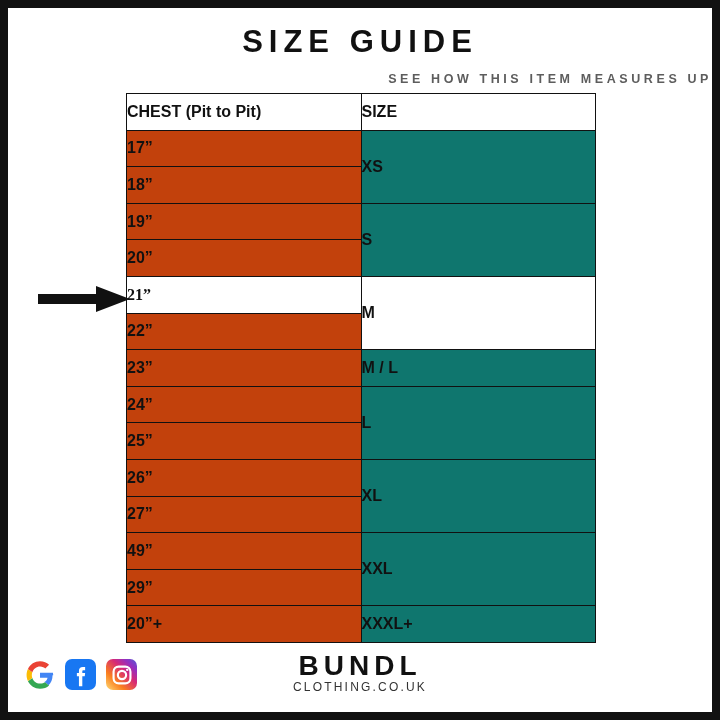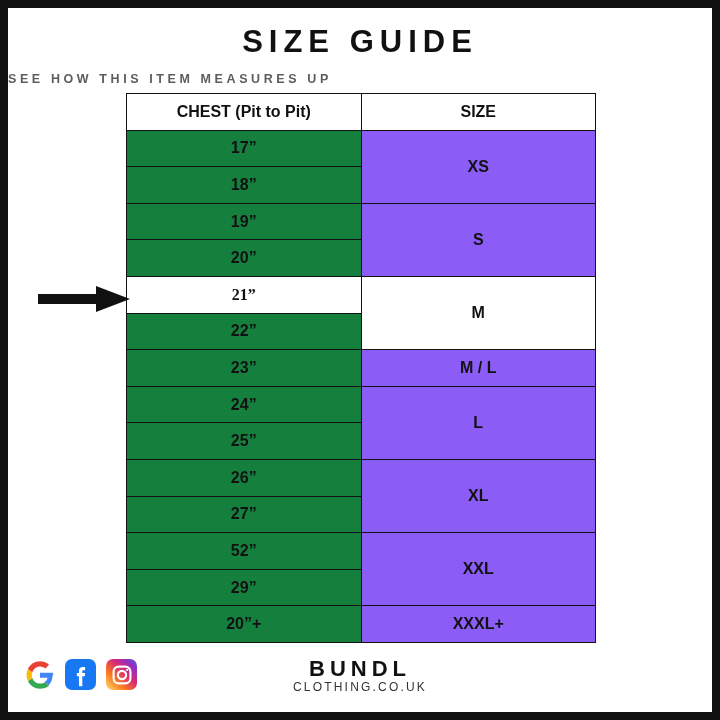--- a/index.html
+++ b/index.html
@@ -28,21 +28,21 @@
   
   .title {
     text-align: center;
     font-size: 31px;
     font-weight: bold;
     letter-spacing: 6px;
     color: #111111;
     margin-top: 16px;
   }
   .subtitle {
-    text-align: left;
+    text-align: right;
     font-size: 12.5px;
     font-weight: bold;
     letter-spacing: 3.6px;
     color: #5d5d5d;
     margin-top: 12px;
   }
 
   
   .table-wrap {
     position: absolute;
@@ -50,43 +50,42 @@
     top: 85px;
     width: 470px;
   }
   table.size-table {
     border-collapse: collapse;
     width: 470px;
     table-layout: fixed;
   }
   table.size-table td {
     border: 1px solid #111111;
-    text-align: center;
     vertical-align: middle;
     font-size: 16px;
     font-weight: bold;
     color: #111111;
     height: 35.6px;
     padding: 0;
   }
   td.head {
     background: #ffffff;
     font-size: 16.5px;
     height: 39px;
   }
   td.chest {
-    background: #15803d;
+    background: #c2410c;
     width: 194px;
   }
   td.chest.hl {
     background: #ffffff;
     font-family: Liberation Serif, serif;
   }
   td.size {
-    background: #8b5cf6;
+    background: #0f766e;
     width: 274px;
   }
   td.size.hl {
     background: #ffffff;
   }
 
   
   .arrow {
     position: absolute;
     left: 30px;
@@ -125,21 +124,21 @@
   }
   .fb { background: #1877f2; }
 
   .brand {
     position: absolute;
     left: 0; right: 0;
     bottom: 10px;
     text-align: center;
   }
   .brand-name {
-    font-size: 22px;
+    font-size: 28px;
     font-weight: bold;
     letter-spacing: 5px;
     color: #111111;
     line-height: 1;
   }
   .brand-sub {
     font-size: 12px;
     font-weight: normal;
     letter-spacing: 2.2px;
     color: #333333;
@@ -216,21 +215,21 @@
 
           <tr>
             <td class="chest">26”</td>
             <td class="size" rowspan="2">XL</td>
           </tr>
           <tr>
             <td class="chest">27”</td>
           </tr>
 
           <tr>
-            <td class="chest">52”</td>
+            <td class="chest">49”</td>
             <td class="size" rowspan="2">XXL</td>
           </tr>
           <tr>
             <td class="chest">29”</td>
           </tr>
 
           <tr>
             <td class="chest">20”+</td>
             <td class="size">XXXL+</td>
           </tr>

